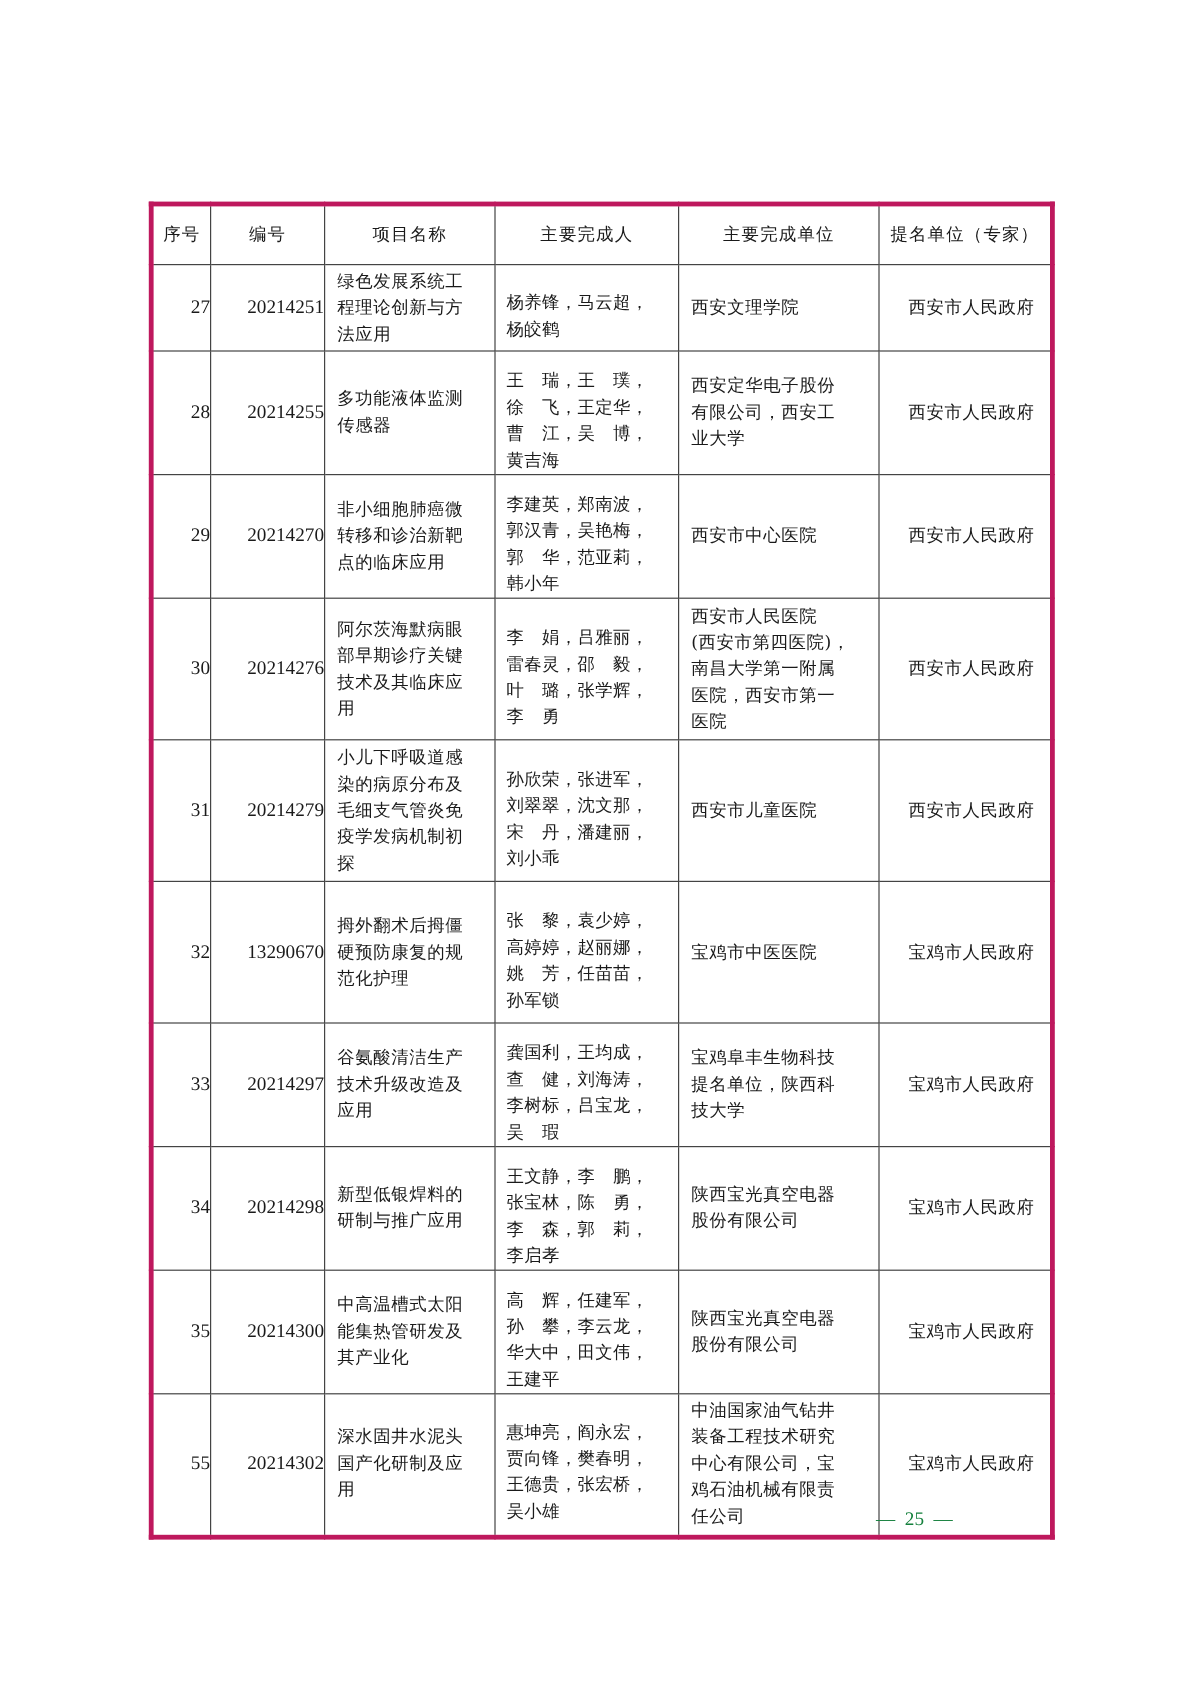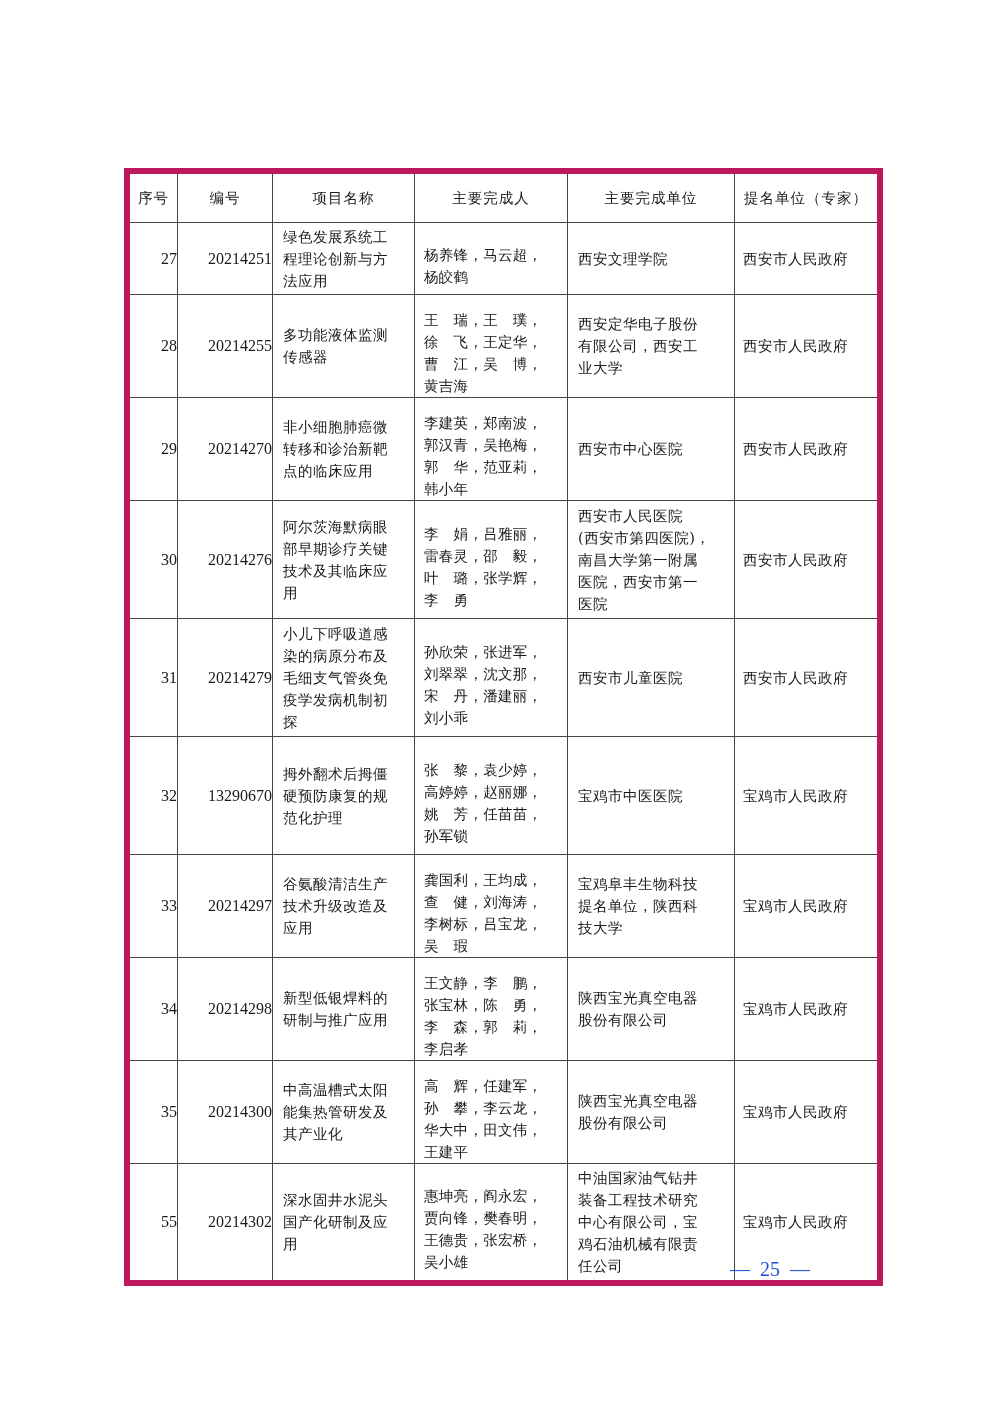--- a/index.html
+++ b/index.html
@@ -6,21 +6,21 @@
     body {
       width: 992px; height: 1403px; position: relative; overflow: hidden;
       font-family: "DejaVu Serif", "Liberation Serif", serif;
       color: #1a1a1a;
     }
     .page-table {
       position: absolute; left: 124px; top: 168px;
       border-collapse: collapse;
       table-layout: fixed;
       width: 744px;
-      border: 6px solid #be185d;
+      border: 4px solid #be185d;
     }
     .page-table th, .page-table td {
       border: 1px solid #444;
       padding: 0;
       vertical-align: middle;
       font-size: 14.5px;
       line-height: 22px;
     }
     .page-table th {
       height: 48px;
@@ -32,27 +32,27 @@
     }
     .c-seq { width: 47px; text-align: center; }
     .c-code { width: 94px; text-align: center; margin-top: 28px; }
     .c-name { width: 141px; }
     .c-people { width: 152px; }
     .c-unit { width: 166px; }
     .c-nom { width: 142px; }
     td.c-seq, td.c-code { font-family: "Liberation Serif", "DejaVu Serif", serif; font-size: 16px; text-align: right; }
     td.c-name, td.c-unit { padding: 0 6px 0 10px; text-align: justify; letter-spacing: 0.5px; }
     td.c-people { padding: 14px 6px 0 9px; }
-    td.c-nom { padding-left: 8px; text-align: left; letter-spacing: 0.5px; }
+    td.c-nom { padding-left: 24px; text-align: left; letter-spacing: 0.5px; }
     .cell-line { display: block; white-space: nowrap; }
     .people-line { display: block; white-space: nowrap; letter-spacing: 0.3px; }
     .page-number {
       position: absolute; left: 730px; top: 1258px;
       font-family: "Liberation Serif", "DejaVu Serif", serif;
-      font-size: 20px; color: #1d4ed8;
+      font-size: 16px; color: #15803d;
       white-space: pre;
     }
   </style>
 </head>
 <body>
 
 <table class="page-table">
   <thead>
     <tr>
       <th class="c-seq">序号</th>

